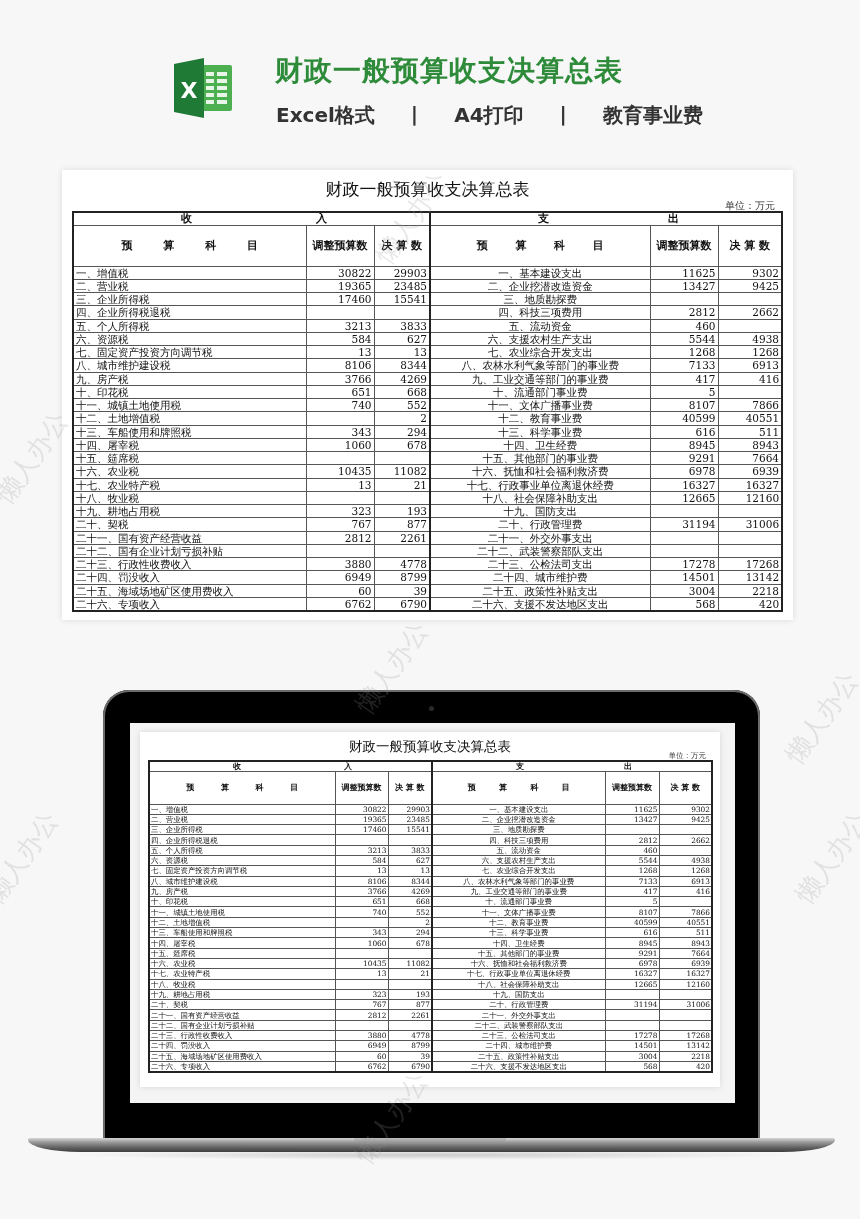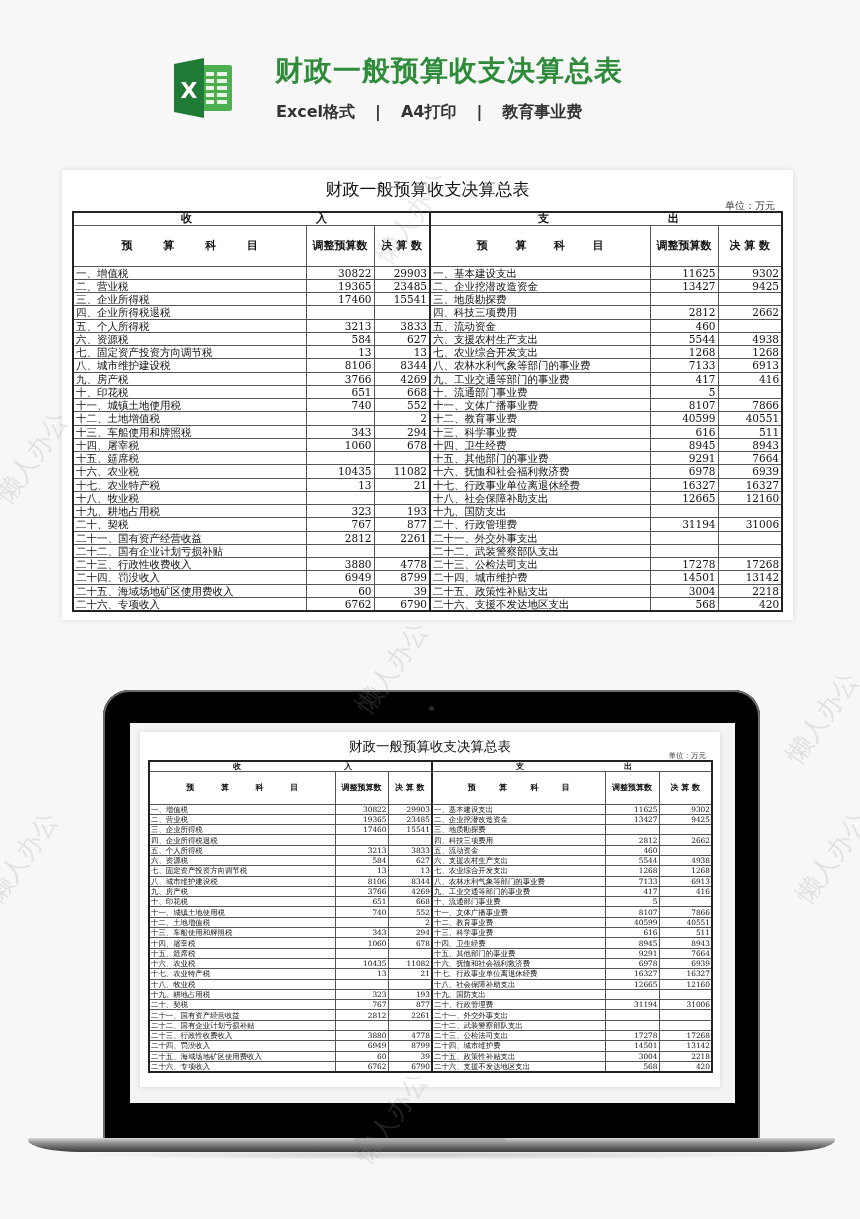--- a/index.html
+++ b/index.html
@@ -3,38 +3,38 @@
 <meta charset="utf-8">
 <style>
   * { box-sizing: border-box; margin: 0; padding: 0; }
   html, body { width: 860px; height: 1219px; background: #f7f7f7; overflow: hidden; }
   body { position: relative; font-family: "DejaVu Serif", "Liberation Serif", serif; color: #111; }
 
   
   .banner { position: absolute; left: 0; top: 0; width: 860px; height: 160px; }
   .xl-icon { position: absolute; left: 172px; top: 57px; width: 62px; height: 62px; }
   .banner-title { position: absolute; left: 275px; top: 52px; font-family: "DejaVu Sans", sans-serif; font-weight: bold; font-size: 28px; color: #2e8b3a; letter-spacing: 1px; white-space: nowrap; }
-  .banner-sub { position: absolute; left: 276px; top: 102px; font-family: "DejaVu Sans", sans-serif; font-weight: bold; font-size: 16px; color: #333; white-space: nowrap; display: flex; gap: 0; }
+  .banner-sub { position: absolute; left: 276px; top: 102px; font-family: "DejaVu Sans", sans-serif; font-weight: bold; font-size: 20px; color: #333; white-space: nowrap; display: flex; gap: 16px; }
   .banner-sub .sep { margin: 0 20px; color: #333; font-weight: bold; }
 
   
   .paper { position: absolute; background: #fff; box-shadow: 0 0 6px rgba(0,0,0,0.12); }
   .paper-top { left: 62px; top: 170px; width: 731px; height: 450px; }
 
   .sheet-title { position: absolute; text-align: center; font-family: "DejaVu Serif", serif; color: #111; white-space: nowrap; }
   .unit { position: absolute; font-family: "DejaVu Serif", serif; color: #333; white-space: nowrap; }
 
   table.fin { position: absolute; border-collapse: collapse; table-layout: fixed; font-family: "DejaVu Serif", "Liberation Serif", serif; color: #111; }
   table.fin td { border: 1px solid #555; white-space: nowrap; overflow: hidden; padding: 0 2px; }
   table.fin { border: 2px solid #222; }
   table.fin td.num { text-align: right; }
   table.fin td.name { text-align: left; }
   table.fin tr.h1 td { text-align: center; font-weight: bold; }
   table.fin tr.h2 td { text-align: center; font-weight: bold; }
-  table.fin td.mid { border-left: 2px solid #222; }
+  table.fin td.mid { border-left: 2px solid #222; text-align: center; }
 
   
   .t-top { left: 10px; top: 41px; width: 709px; font-size: 10.5px; }
   .t-top tr.h1 td { height: 13px; line-height: 11px; font-size: 11px; }
   .t-top tr.h2 td { height: 41px; font-size: 11px; }
   .t-top tr.r td { height: 13.25px; line-height: 12px; }
 
   .spread { display: flex; justify-content: space-around; padding: 0 30px; }
   .spread-h1 { display: flex; justify-content: space-between; padding: 0 100px 0 105px; }
 

